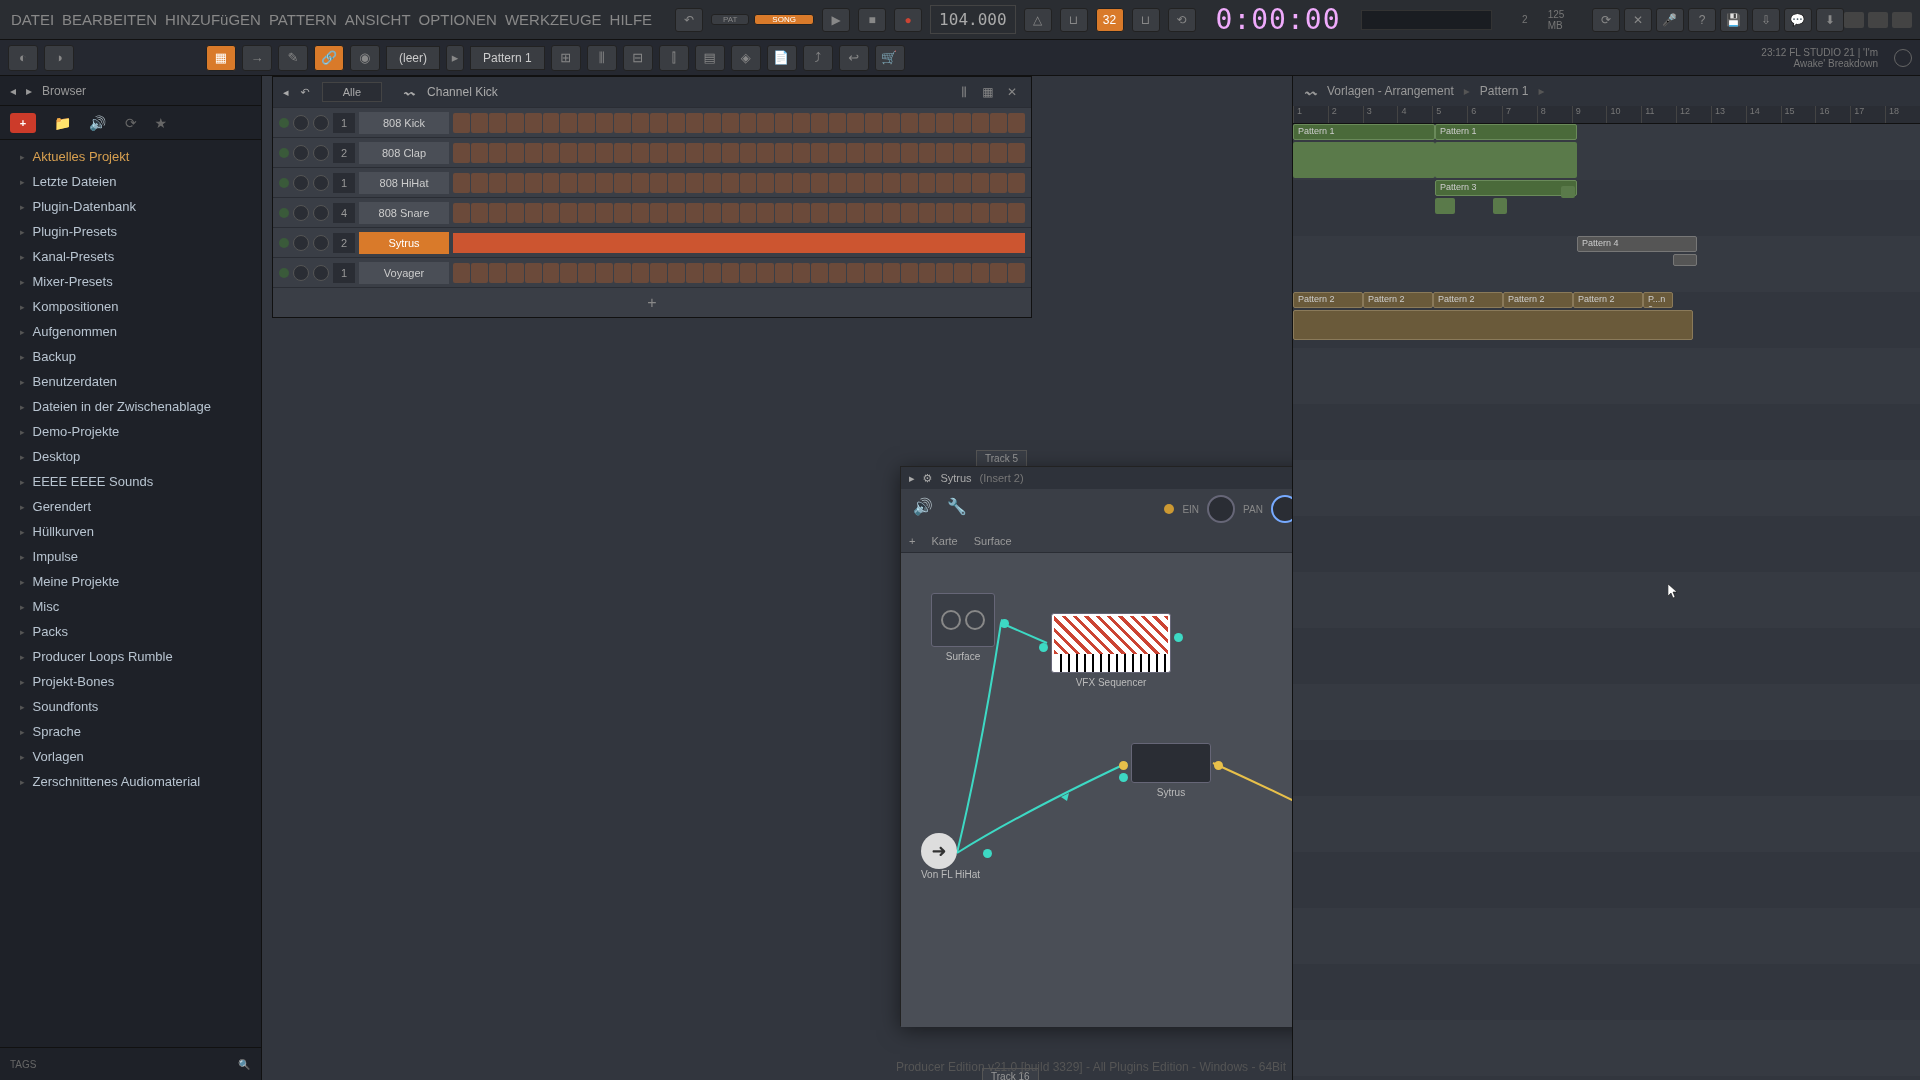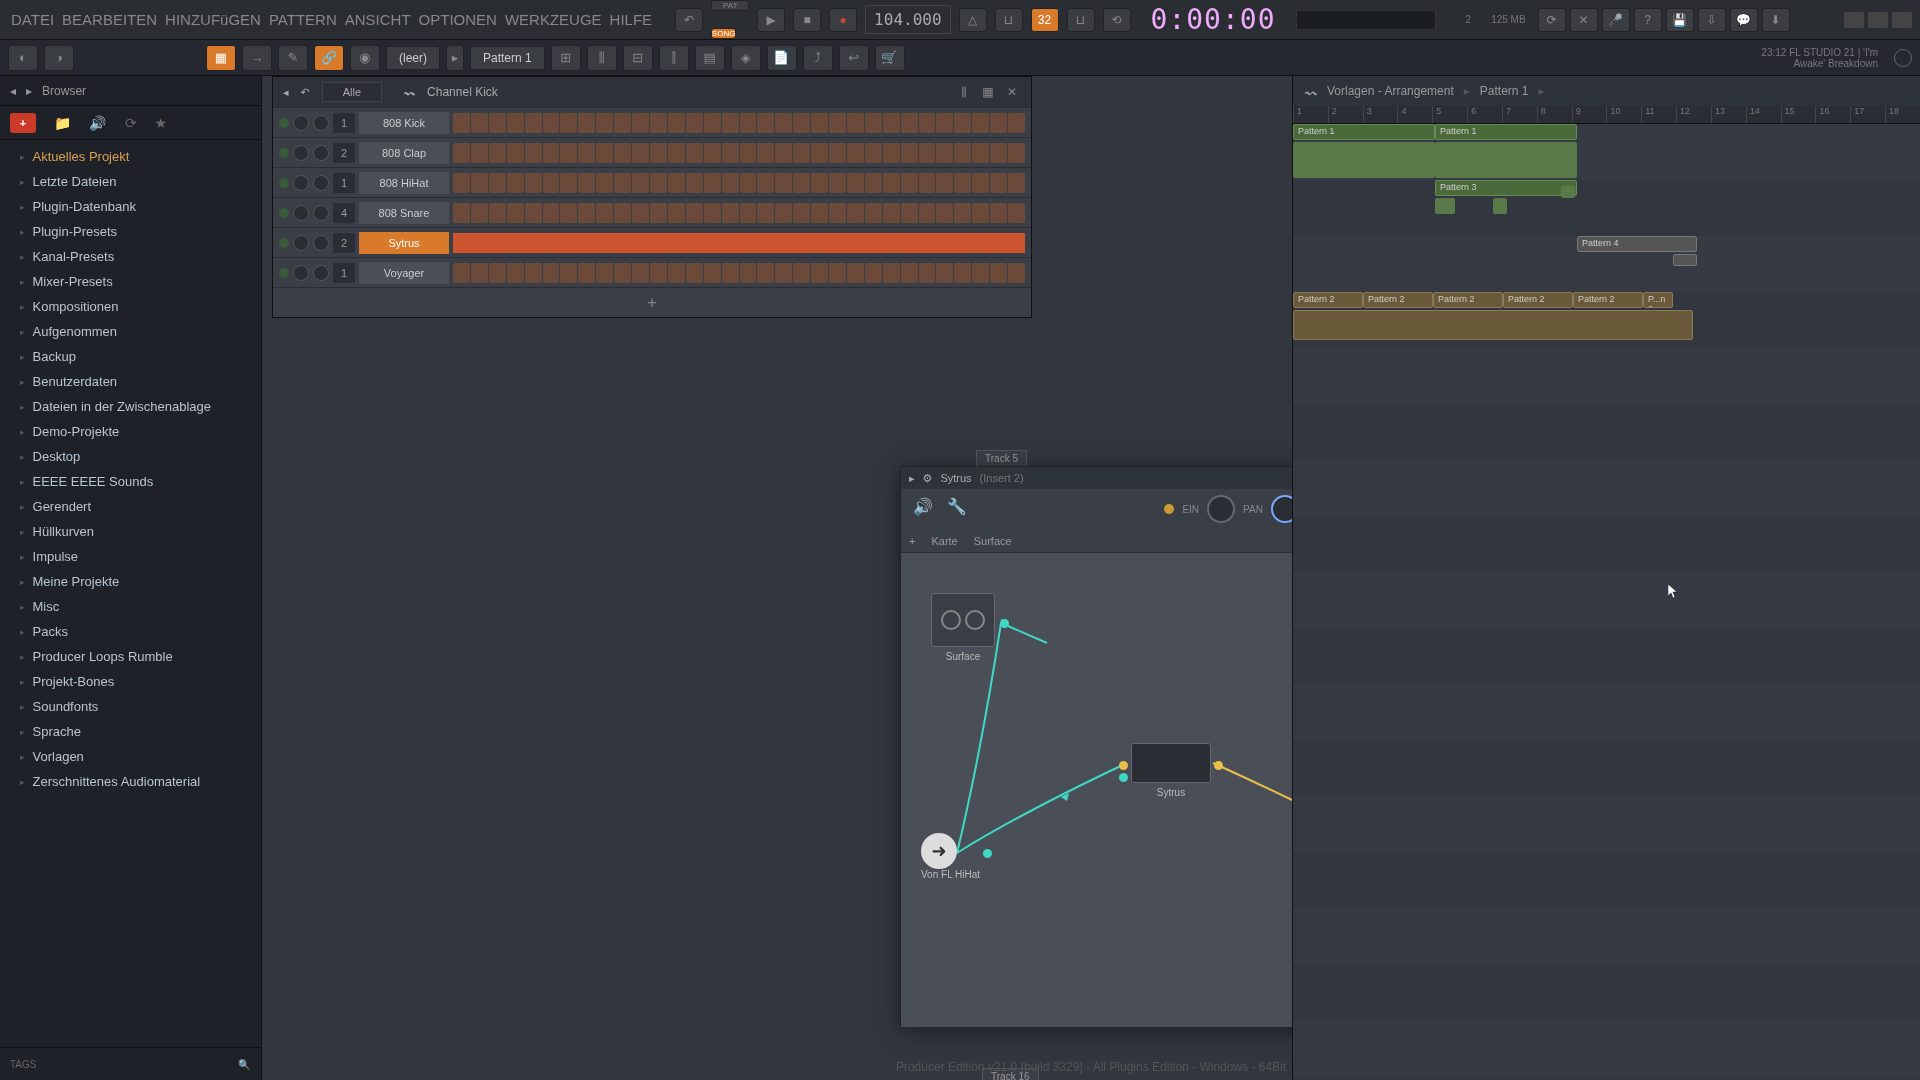--- a/index.html
+++ b/index.html
@@ -114,23 +114,23 @@
     <span>BEARBEITEN</span>
     <span>HINZUFüGEN</span>
     <span>PATTERN</span>
     <span>ANSICHT</span>
     <span>OPTIONEN</span>
     <span>WERKZEUGE</span>
     <span>HILFE</span>
   </div>
   <div class="transport">
     <div class="tbtn">↶</div>
-    <div style="display:flex;flex-direction:column;font-size:8px;gap:17px">
+    <div style="display:flex;flex-direction:row;font-size:8px;gap:5px">
       <div class="tbtn" style="height:11px;width:38px;font-size:8px">PAT</div>
-      <div class="tbtn on" style="height:11px;width:25px;font-size:8px">SONG</div>
+      <div class="tbtn on" style="height:11px;width:60px;font-size:8px">SONG</div>
     </div>
     <div class="tbtn">▶</div>
     <div class="tbtn">■</div>
     <div class="tbtn" style="color:#cc4433">●</div>
     <div class="tempo">104.000</div>
     <div class="tbtn">△</div>
     <div class="tbtn">⊔</div>
     <div class="tbtn on">32</div>
     <div class="tbtn">⊔</div>
     <div class="tbtn">⟲</div>
@@ -524,20 +524,29 @@
           <polygon points="400,252 408,256 400,260" fill="#e8c04a"></polygon>
         </svg>
         <div class="node surf">
           <div class="box">
               <div class="k"></div>
               <div class="k"></div>
             </div>
           <div class="lbl">Surface</div>
           <div class="port c" style="right:-14px;top:26px"></div>
         </div>
+        <div class="node seq">
+          <div class="box">
+              <div class="pat"></div>
+              <div class="kb"></div>
+            </div>
+          <div class="lbl">VFX Sequencer</div>
+          <div class="port c" style="left:-12px;top:30px"></div>
+          <div class="port c" style="right:-12px;top:20px"></div>
+        </div>
         <div class="node syt">
           <div class="box"></div>
           <div class="lbl">Sytrus</div>
           <div class="port y" style="left:-12px;top:18px"></div>
           <div class="port c" style="left:-12px;top:30px"></div>
           <div class="port y" style="right:-12px;top:18px"></div>
         </div>
         <div class="node in">
           <div class="ic">➜</div>
           <div class="lbl">Von FL HiHat</div>

